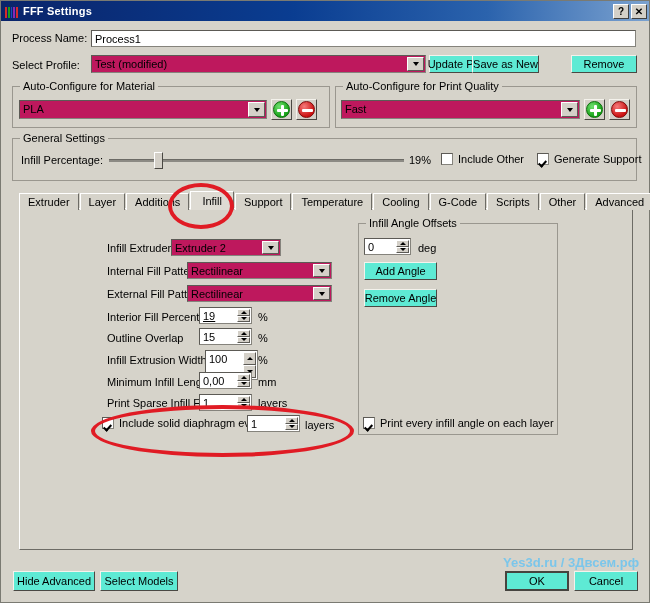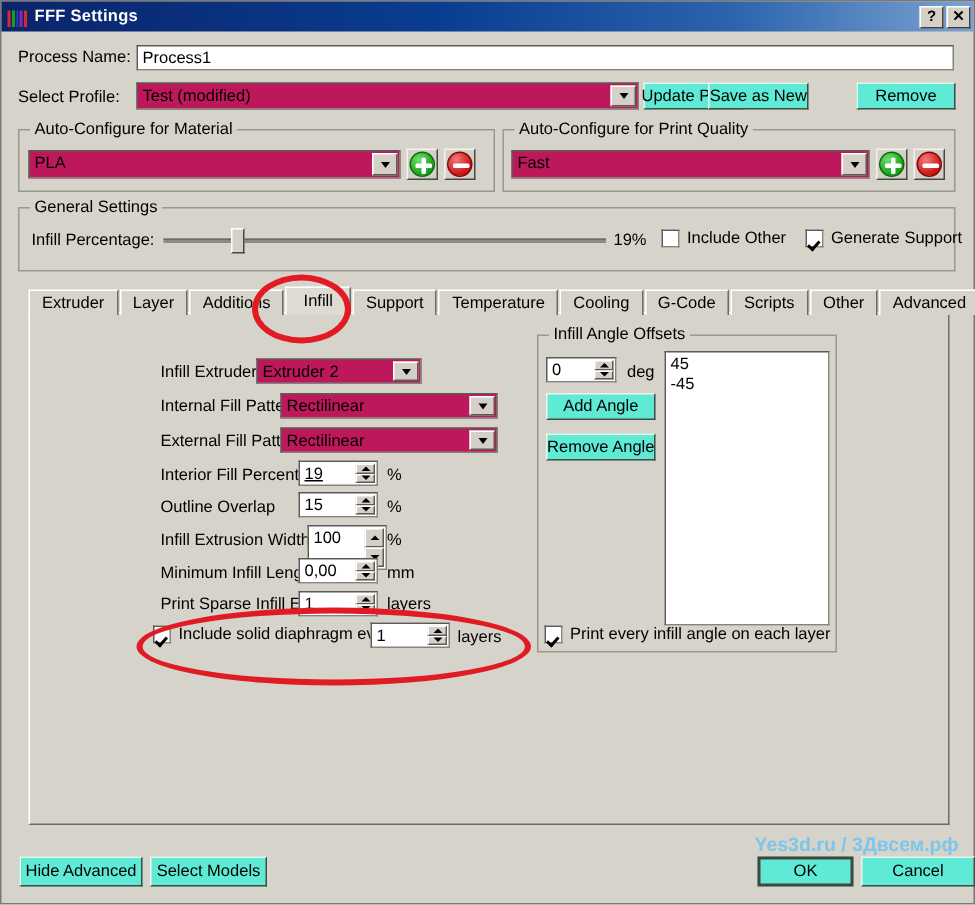--- a/index.html
+++ b/index.html
@@ -349,32 +349,28 @@
           <i></i>
         </span>
         <span class="dn">
           <i></i>
         </span>
       </span>
   </div>
   <div class="lbl" style="position:absolute;left:417px;top:241px;">deg</div>
   <div class="btn" style="position:absolute;left:363px;top:261px;width:73px;height:18px;">Add Angle</div>
   <div class="btn" style="position:absolute;left:363px;top:288px;width:73px;height:18px;">Remove Angle</div>
-  <div class="listbox" style="position:absolute;left:442px;top:233px;width:110px;height:183px;">
-    <div>45</div>
-    <div>-45</div>
-  </div>
   <div class="chk" style="position:absolute;left:362px;top:416px;">
     <span class="chkbox on"></span>
     <span class="lbl">Print every infill angle on each layer</span>
   </div>
 
   <div class="btn" style="position:absolute;left:12px;top:570px;width:82px;height:20px;">Hide Advanced</div>
   <div class="btn" style="position:absolute;left:99px;top:570px;width:78px;height:20px;">Select Models</div>
   <div class="btn default" style="position:absolute;left:504px;top:570px;width:64px;height:20px;">OK</div>
-  <div class="btn" style="position:absolute;left:573px;top:570px;width:76px;height:20px;text-align:right;">Cancel</div>
+  <div class="btn" style="position:absolute;left:573px;top:570px;width:64px;height:20px;text-align:right;">Cancel</div>
 
   <div class="ellipse" style="left:167px;top:182px;width:58px;height:38px;"></div>
   <div class="ellipse" style="left:90px;top:404px;width:255px;height:44px;"></div>
 
   <div class="watermark" style="left:502px;top:554px;">Yes3d.ru / 3Двсем.рф</div>
 
 </div>
 
 </body></html>

